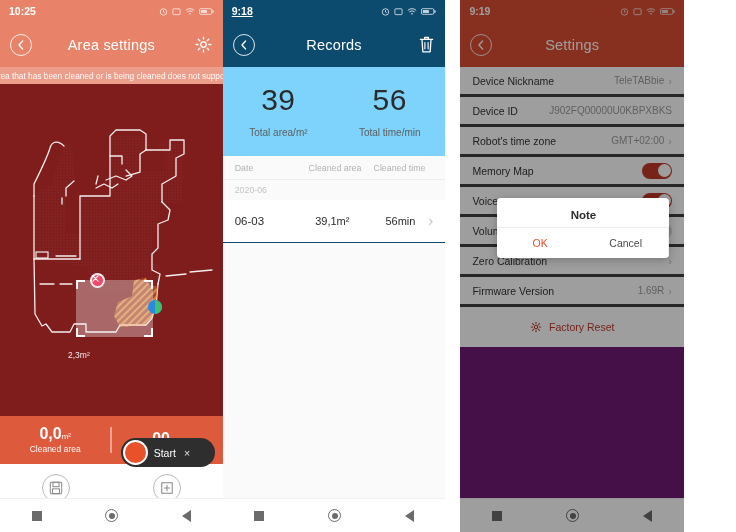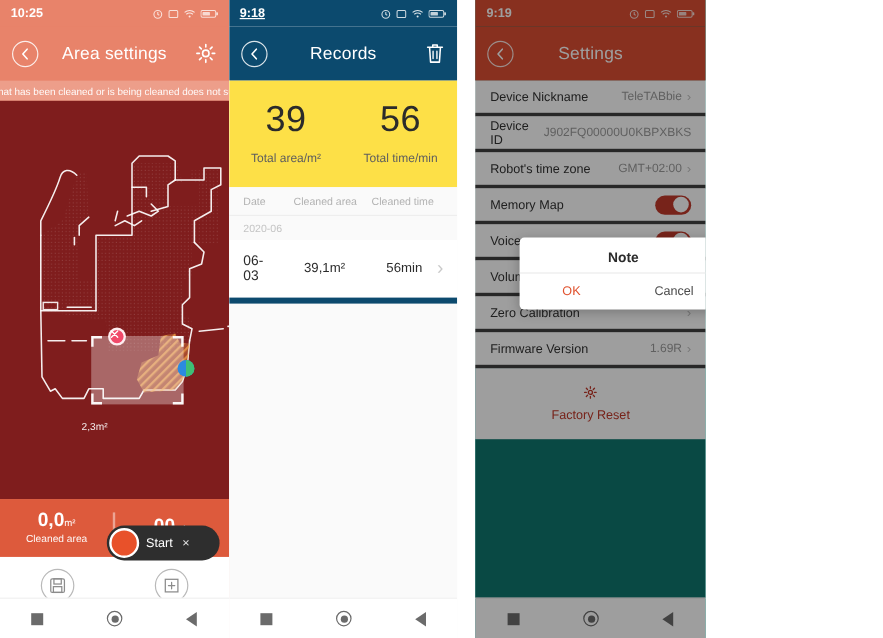--- a/index.html
+++ b/index.html
@@ -2,21 +2,21 @@
 <html><head>
 <meta charset="utf-8">
 <style>
   * { box-sizing: border-box; margin: 0; padding: 0; }
   html, body {
     width: 736px; height: 532px;
     background: #ffffff;
     font-family: "Liberation Sans", sans-serif;
     overflow: hidden;
   }
-  .screens { display: flex; width: 588px; height: 532px; }
+  .screens { display: flex; width: 684px; height: 532px; }
   .phone { position: relative; height: 532px; overflow: hidden; background: #fff; }
   .phone.p1 { width: 245px; }
   .phone.p2 { width: 245px; }
   .phone.p3 { width: 246px; }
 
   
   .statusbar {
     height: 22px; display: flex; align-items: center;
     justify-content: space-between; padding: 0 9px;
     font-size: 10.5px; font-weight: bold; color: #fff;
@@ -122,44 +122,44 @@
   .action .ring {
     width: 28px; height: 28px; border-radius: 50%;
     border: 1.2px solid #b9b9b9; margin: 0 auto;
     display: flex; align-items: center; justify-content: center;
   }
   .action .cap { font-size: 9px; color: #6e6e6e; margin-top: 5px; }
 
   
   .p2 { background: #fafafa; }
   .p2 .statusbar, .p2 .appbar { background: #0c4a6e; text-decoration: underline; }
-  .totals { background: #fde047; display: flex; padding: 16px 0 18px; }
+  .totals { background: #7dd3fc; display: flex; padding: 16px 0 18px; }
   .total { flex: 1; text-align: center; }
   .total .num { font-size: 30px; color: #2b2b2b; letter-spacing: .5px; }
   .total .cap { font-size: 10px; color: #5e5e5e; margin-top: 10px; }
   .tablehead {
     display: flex; padding: 7px 12px 6px; font-size: 8.8px; color: #b2b2b2;
     background: #fafafa; border-bottom: 1px solid #eee;
   }
   .tablehead .c1 { flex: 1; }
   .tablehead .c2 { width: 72px; text-align: right; }
   .tablehead .c3 { width: 72px; text-align: right; padding-right: 8px; }
   .monthrow { padding: 5px 12px; font-size: 8.8px; color: #c4c4c4; background: #fafafa; }
   .reclist { background: #fff; }
   .recrow {
     display: flex; align-items: center; padding: 12px 12px;
-    border-bottom: 5px solid #0c4a6e; background: #fff;
+    border-bottom: 1px solid #0c4a6e; background: #fff;
   }
   .recrow .date { flex: 1; font-size: 11.5px; color: #2b2b2b; }
   .recrow .area { width: 70px; text-align: right; font-size: 11px; color: #2b2b2b; }
   .recrow .time { width: 66px; text-align: right; font-size: 11px; color: #2b2b2b; }
   .recrow .chev { width: 18px; text-align: right; color: #c9c9c9; }
 
   
-  .p3 { background: #0f766e; margin-left: 15px; }
+  .p3 { background: #701a75; margin-left: 15px; }
   .p3 .statusbar { background: #dc4e32; }
   .p3 .appbar { background: #dc4e32; }
   .p3 .dim { position: absolute; inset: 0; background: rgba(0,0,0,.38); z-index: 5; pointer-events: none; }
   .setlist { background: #fff; }
   .setrow {
     display: flex; align-items: center; height: 30px;
     padding: 0 12px; border-bottom: 3px solid #404040; background: #fff;
   }
   .setrow .lbl { flex: 1; font-size: 10.5px; color: #333; }
   .setrow .val { font-size: 10px; color: #9b9b9b; }
@@ -174,21 +174,21 @@
   }
   .slidertog {
     width: 30px; height: 16px; border-radius: 8px;
     background: #d9d9d9; position: relative; overflow: hidden;
   }
   .slidertog .fill {
     position:absolute; left:0; top:0; bottom:0; width: 19px; background: #a93226;
   }
   .factory {
     display: flex; align-items: center; justify-content: center; gap: 7px;
-    padding: 14px 0; background: #fff; flex-direction: column;
+    padding: 14px 0; background: #fff;
   }
   .factory .cap { font-size: 10.5px; color: #c0392b; }
   .dialog {
     position: absolute; z-index: 10;
     left: 37px; top: 198px; width: 172px;
     background: #fff; border-radius: 4px; overflow: hidden;
     box-shadow: 0 2px 10px rgba(0,0,0,.25);
   }
   .dialog .dtitle {
     text-align: center; font-size: 11.5px; font-weight: bold;

